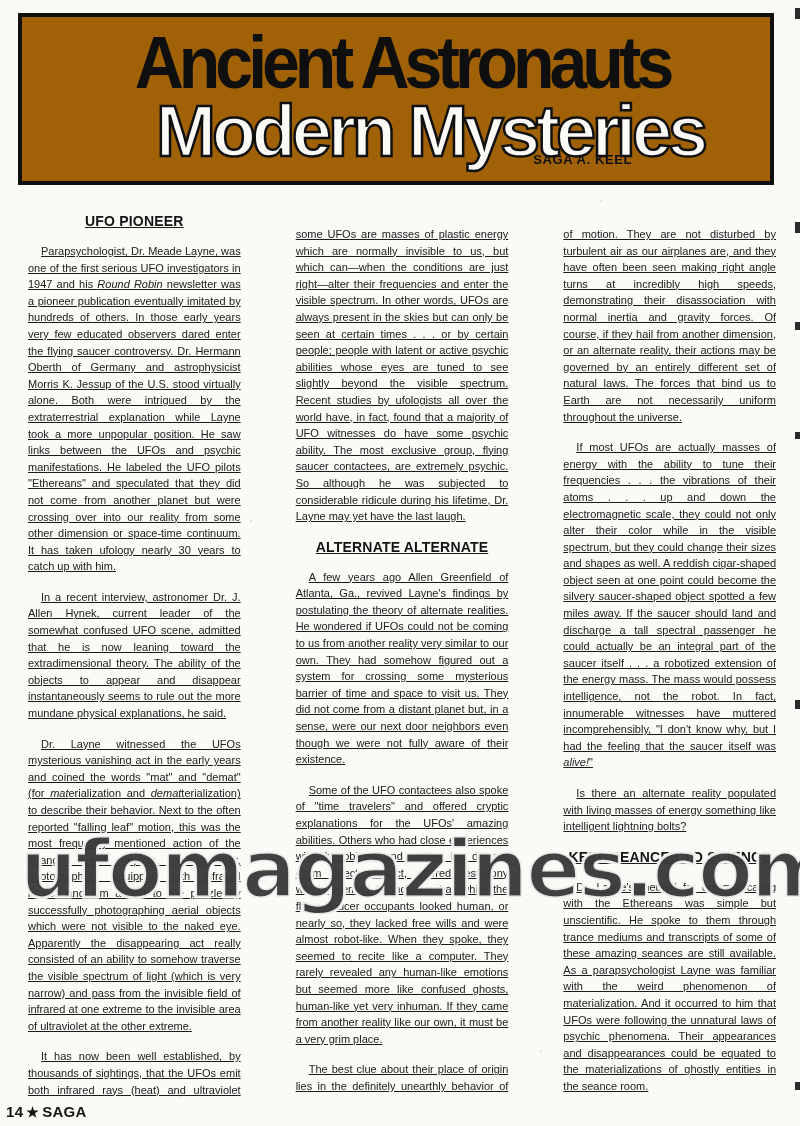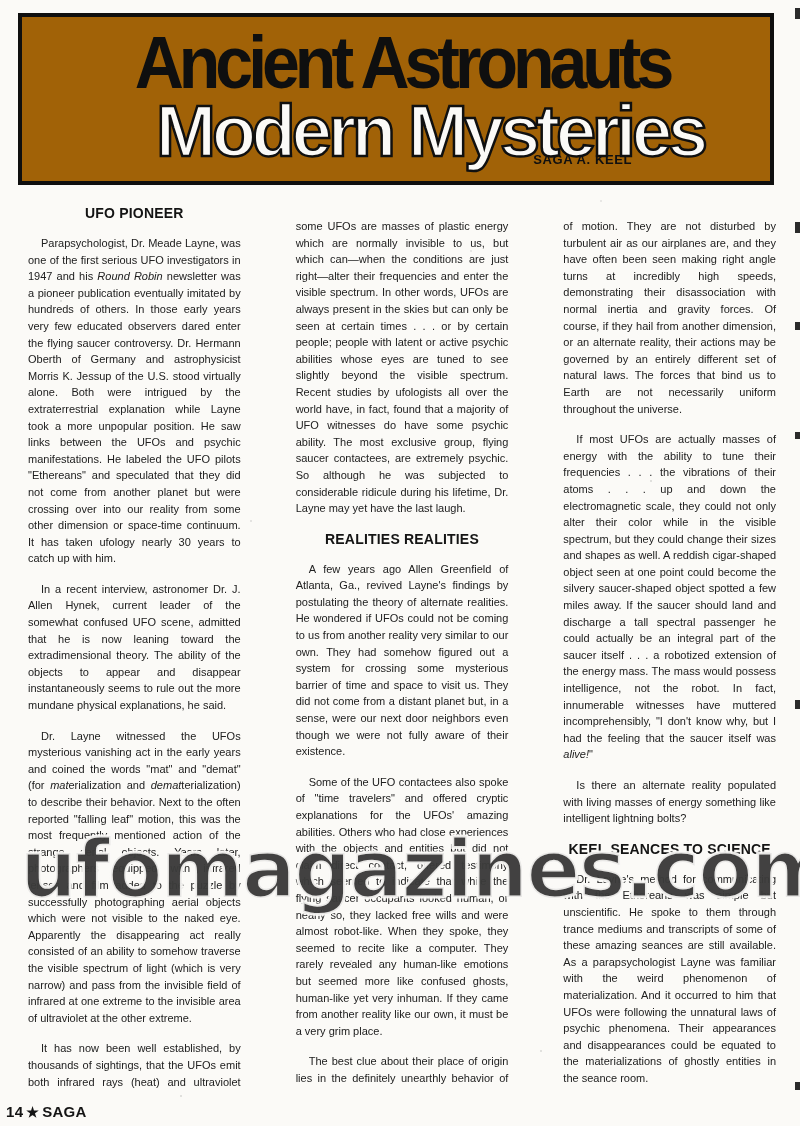--- a/index.html
+++ b/index.html
@@ -25,23 +25,24 @@
     color:#fbfaf7;-webkit-text-stroke:2.5px #101010;
     text-shadow:0 0 1px #101010;
     transform:translateX(34px);white-space:nowrap;
   }
   .byline{
     position:absolute;right:138px;bottom:14px;
     font-size:13px;font-weight:bold;letter-spacing:0.6px;color:#101010;
   }
   
   .columns{
-    position:absolute;left:14px;top:204px;width:776px;height:884px;
+    position:absolute;left:14px;top:212px;width:776px;height:884px;
     display:grid;grid-template-columns:repeat(3,1fr);column-gap:27px;
     overflow:hidden;
+    text-decoration:underline;
   }
   .col{overflow:hidden;}
   .col-heading{
     font-weight:bold;text-align:center;font-size:14px;letter-spacing:0.2px;
     margin:13px 0 4px;color:#141414;
   }
   .col > .col-heading:first-child{margin-top:1px;}
   .body-para{
     margin:14px;font-size:11px;line-height:16.6px;text-align:justify;
     color:#202020;text-indent:13px;hyphens:auto;-webkit-hyphens:auto;
@@ -98,21 +99,21 @@
   <div class="columns">
     <div class="col">
         <div class="col-heading">UFO PIONEER</div>
         <p class="body-para"><span>Parapsychologist, Dr. Meade Layne, was one of the first serious UFO investigators in 1947 and his </span><span class="ital">Round Robin</span><span> newsletter was a pioneer publication eventually imitated by hundreds of others. In those early years very few educated observers dared enter the flying saucer controversy. Dr. Hermann Oberth of Germany and astrophysicist Morris K. Jessup of the U.S. stood virtually alone. Both were intrigued by the extraterrestrial explanation while Layne took a more unpopular position. He saw links between the UFOs and psychic manifestations. He labeled the UFO pilots "Ethereans" and speculated that they did not come from another planet but were crossing over into our reality from some other dimension or space-time continuum. It has taken ufology nearly 30 years to catch up with him.</span></p>
         <p class="body-para"><span>In a recent interview, astronomer Dr. J. Allen Hynek, current leader of the somewhat confused UFO scene, admitted that he is now leaning toward the extradimensional theory. The ability of the objects to appear and disappear instantaneously seems to rule out the more mundane physical explanations, he said.</span></p>
         <p class="body-para"><span>Dr. Layne witnessed the UFOs mysterious vanishing act in the early years and coined the words "mat" and "demat" (for </span><span class="ital">mat</span><span>erialization and </span><span class="ital">demat</span><span>terialization) to describe their behavior. Next to the often reported "falling leaf" motion, this was the most frequently mentioned action of the strange aerial objects. Years later, photographers equipped with infrared lenses and film added to the puzzle by successfully photographing aerial objects which were not visible to the naked eye. Apparently the disappearing act really consisted of an ability to somehow traverse the visible spectrum of light (which is very narrow) and pass from the invisible field of infrared at one extreme to the invisible area of ultraviolet at the other extreme.</span></p>
         <p class="body-para"><span>It has now been well established, by thousands of sightings, that the UFOs emit both infrared rays (heat) and ultraviolet rays (which burn the skin and eyes). But passing across the visible spectrum is not really an interdimensional action. It seems more likely that</span></p>
       </div>
     <div class="col">
         <p class="body-para noindent"><span>some UFOs are masses of plastic energy which are normally invisible to us, but which can—when the conditions are just right—alter their frequencies and enter the visible spectrum. In other words, UFOs are always present in the skies but can only be seen at certain times . . . or by certain people; people with latent or active psychic abilities whose eyes are tuned to see slightly beyond the visible spectrum. Recent studies by ufologists all over the world have, in fact, found that a majority of UFO witnesses do have some psychic ability. The most exclusive group, flying saucer contactees, are extremely psychic. So although he was subjected to considerable ridicule during his lifetime, Dr. Layne may yet have the last laugh.</span></p>
-        <div class="col-heading">REALITIES REALITIES</div>
+        <div class="col-heading">ALTERNATE ALTERNATE</div>
         <p class="body-para"><span>A few years ago Allen Greenfield of Atlanta, Ga., revived Layne's findings by postulating the theory of alternate realities. He wondered if UFOs could not be coming to us from another reality very similar to our own. They had somehow figured out a system for crossing some mysterious barrier of time and space to visit us. They did not come from a distant planet but, in a sense, were our next door neighbors even though we were not fully aware of their existence.</span></p>
         <p class="body-para"><span>Some of the UFO contactees also spoke of "time travelers" and offered cryptic explanations for the UFOs' amazing abilities. Others who had close experiences with the objects and entities but did not claim direct contact, offered testimony which seemed to indicate that while the flying saucer occupants looked human, or nearly so, they lacked free wills and were almost robot-like. When they spoke, they seemed to recite like a computer. They rarely revealed any human-like emotions but seemed more like confused ghosts, human-like yet very inhuman. If they came from another reality like our own, it must be a very grim place.</span></p>
         <p class="body-para"><span>The best clue about their place of origin lies in the definitely unearthly behavior of the objects themselves. Flying saucers do not actually fly (that is, some are not supported by the air in our atmosphere), rather they defy all our laws</span></p>
       </div>
     <div class="col">
         <p class="body-para noindent"><span>of motion. They are not disturbed by turbulent air as our airplanes are, and they have often been seen making right angle turns at incredibly high speeds, demonstrating their disassociation with normal inertia and gravity forces. Of course, if they hail from another dimension, or an alternate reality, their actions may be governed by an entirely different set of natural laws. The forces that bind us to Earth are not necessarily uniform throughout the universe.</span></p>
         <p class="body-para"><span>If most UFOs are actually masses of energy with the ability to tune their frequencies . . . the vibrations of their atoms . . . up and down the electromagnetic scale, they could not only alter their color while in the visible spectrum, but they could change their sizes and shapes as well. A reddish cigar-shaped object seen at one point could become the silvery saucer-shaped object spotted a few miles away. If the saucer should land and discharge a tall spectral passenger he could actually be an integral part of the saucer itself . . . a robotized extension of the energy mass. The mass would possess intelligence, not the robot. In fact, innumerable witnesses have muttered incomprehensibly, "I don't know why, but I had the feeling that the saucer itself was </span><span class="ital">alive!</span><span>"</span></p>
         <p class="body-para"><span>Is there an alternate reality populated with living masses of energy something like intelligent lightning bolts?</span></p>
         <div class="col-heading">KEEL SEANCES TO SCIENCE</div>
         <p class="body-para"><span>Dr. Layne's method for communicating with the Ethereans was simple but unscientific. He spoke to them through trance mediums and transcripts of some of these amazing seances are still available. As a parapsychologist Layne was familiar with the weird phenomenon of materialization. And it occurred to him that UFOs were following the unnatural laws of psychic phenomena. Their appearances and disappearances could be equated to the materializations of ghostly entities in the seance room.</span></p>

